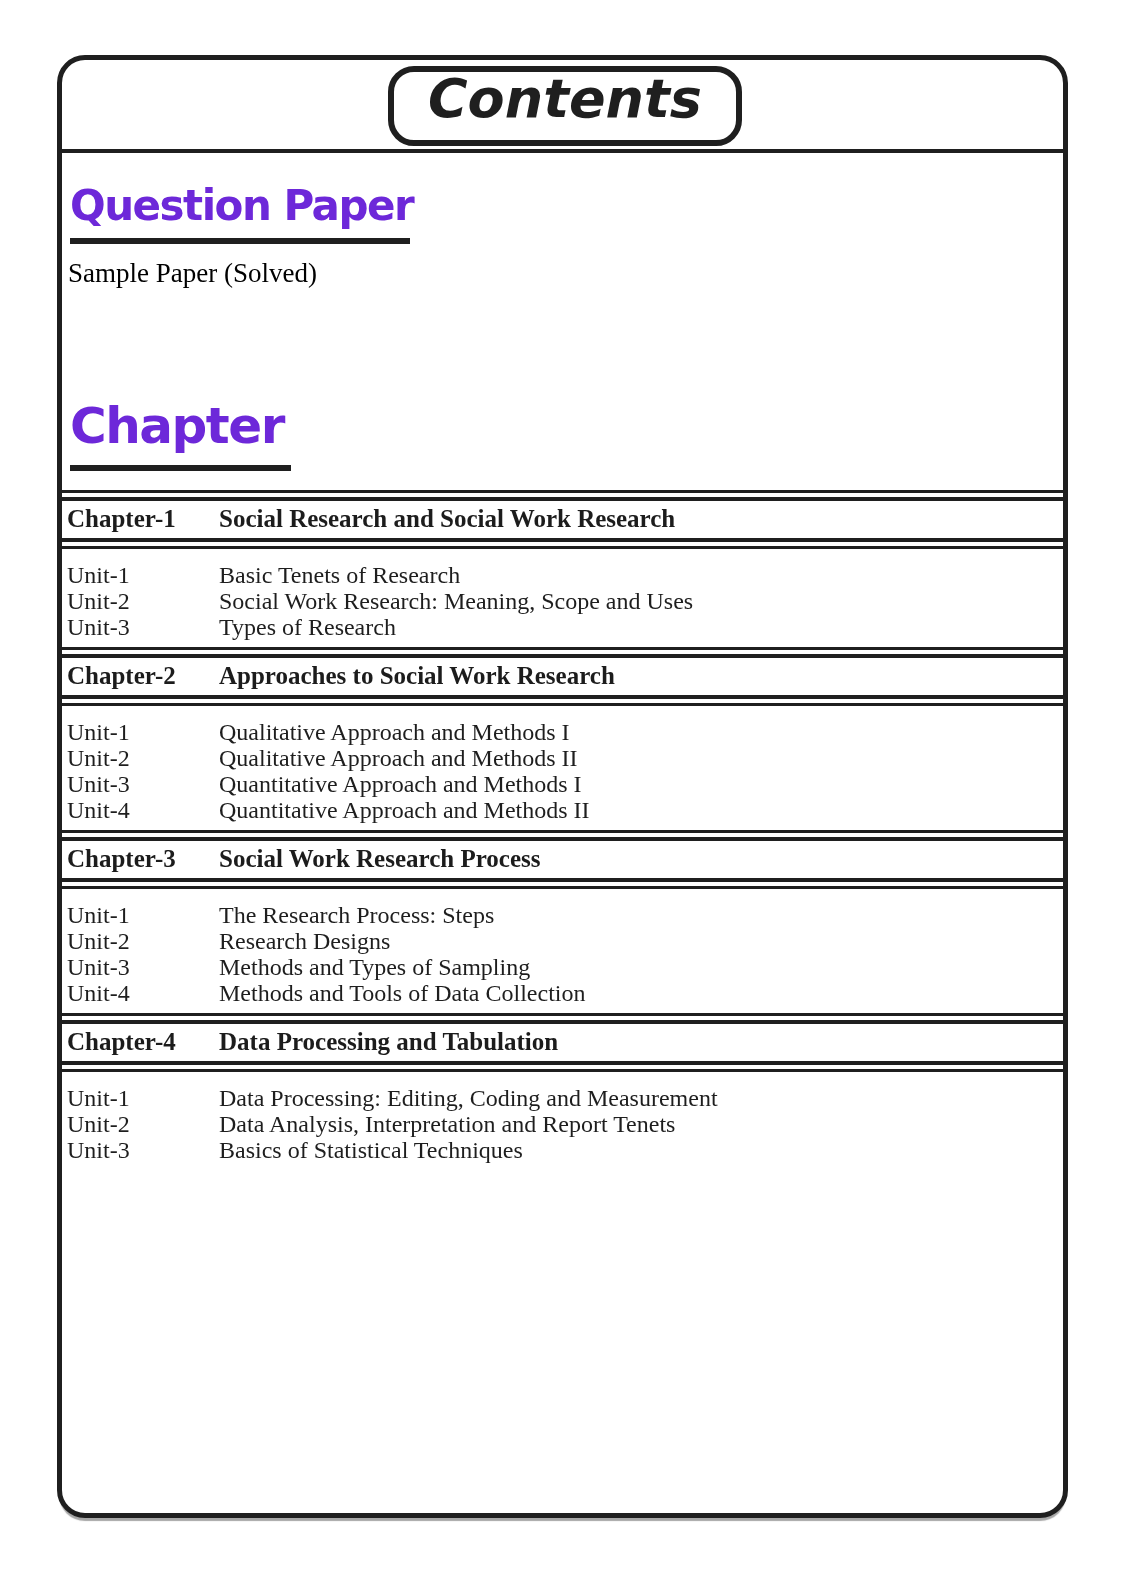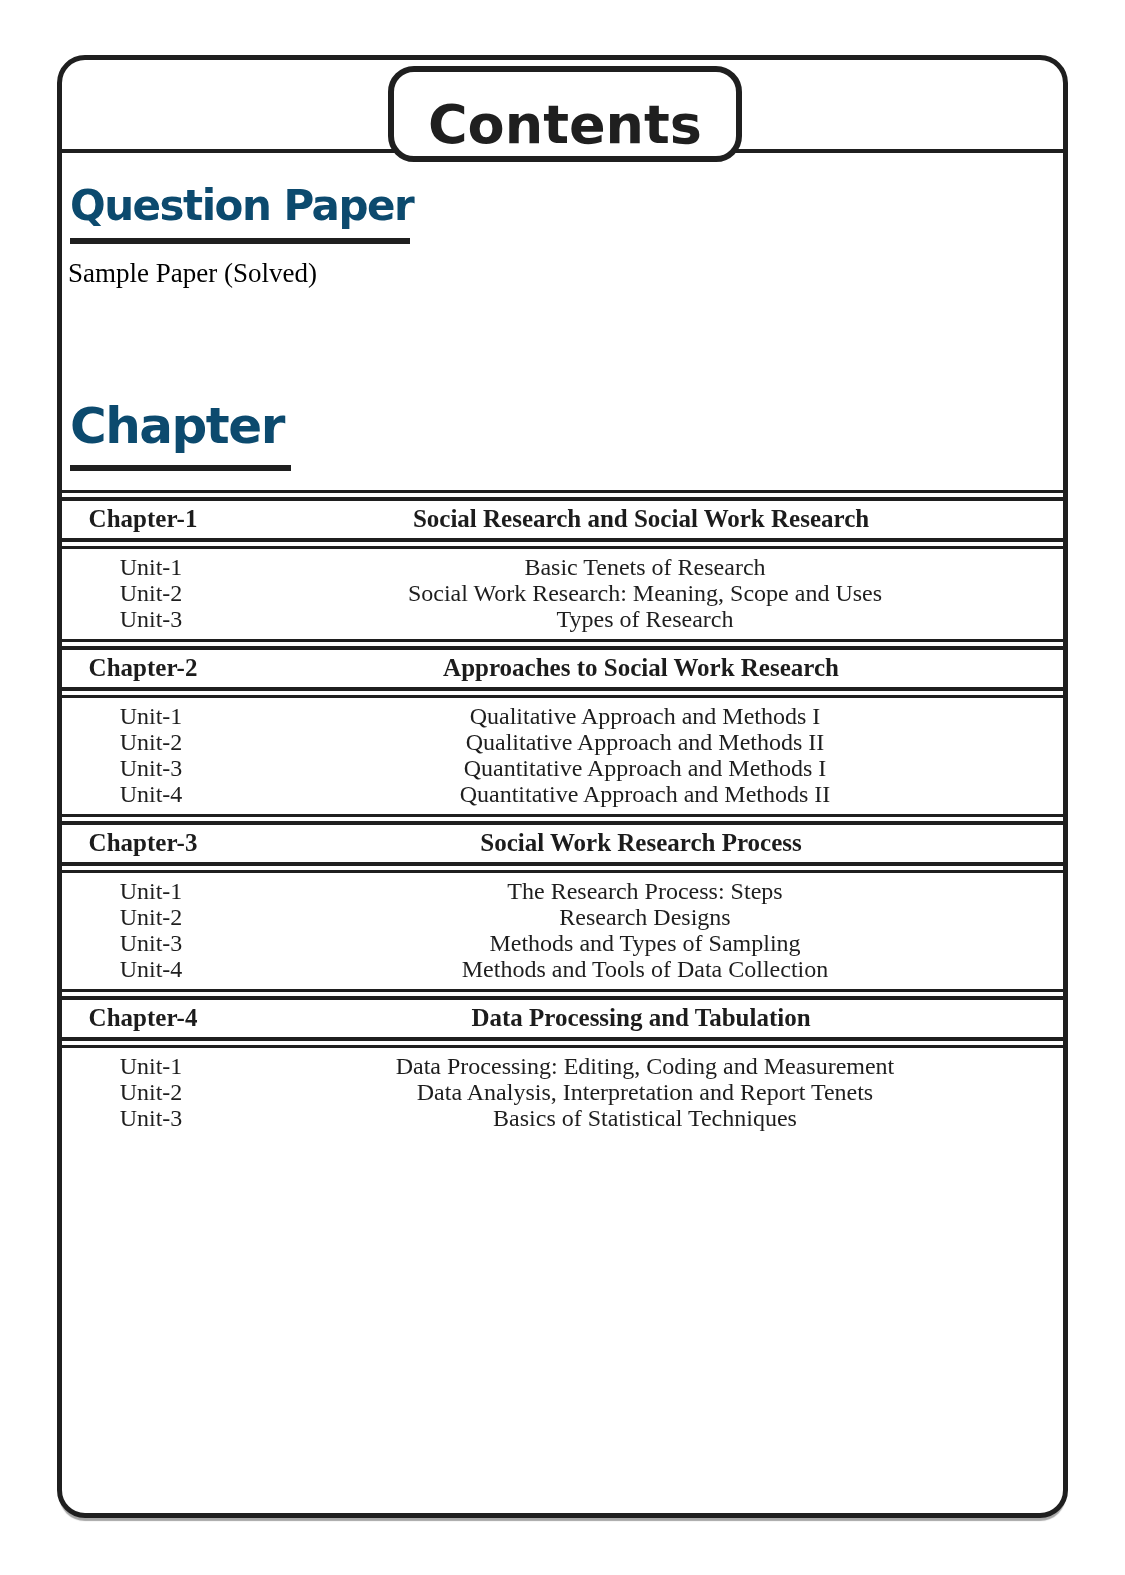--- a/index.html
+++ b/index.html
@@ -25,44 +25,45 @@
 
   
   .band {
     position: relative;
     height: 89px;
     border-bottom: 4px solid #1f1f1f;
   }
   .contents-box {
     position: absolute;
     left: 326px; top: 6px;
-    width: 354px; height: 96px;
+    width: 354px; height: 80px;
     box-sizing: border-box;
     border: 6px solid #1f1f1f;
     border-radius: 26px;
-    display: flex; align-items: flex-end; justify-content: center;
+    display: flex; align-items: flex-start; justify-content: center;
     background: #ffffff;
+    font-style: italic;
   }
   .contents-box .t {
     font-family: "DejaVu Sans", sans-serif;
     font-weight: bold;
     font-size: 54px;
     letter-spacing: 0px;
     color: #1f1f1f;
     line-height: 1;
     padding-bottom: 4px;
   }
 
   .main { position: relative; height: 1365px; }
 
   .h-sans {
     position: absolute;
     font-family: "DejaVu Sans", sans-serif;
     font-weight: bold;
-    color: #0c4a6e;
+    color: #6d28d9;
     letter-spacing: -1.5px;
     line-height: 1;
     white-space: nowrap;
   }
   #qp-heading { left: 8px; top: 32px; font-size: 42px; }
   #ch-heading { left: 8px; top: 248px; font-size: 50px; }
 
   .heading-rule {
     position: absolute;
     height: 6px;
@@ -95,29 +96,28 @@
     height: 3px;
     background: #1f1f1f;
   }
   .chapter-box::before { top: -11px; }
   .chapter-box::after  { bottom: -11px; }
 
   .row {
     display: grid;
     grid-template-columns: 152px 1fr;
     padding-left: 5px;
-    text-align: center;
   }
   .chapter-box .row {
     font-weight: bold;
     font-size: 25px;
     line-height: 28px;
     color: #1c1c1c;
   }
-  .unit-list { padding: 12px 0 14px 8px; }
+  .unit-list { padding: 12px 0 14px 0; margin-top: 8px; }
   .unit-list .row {
     font-size: 24px;
     line-height: 26px;
     color: #1e1e1e;
   }
 </style>
 </head>
 <body>
 
 <div class="page">

